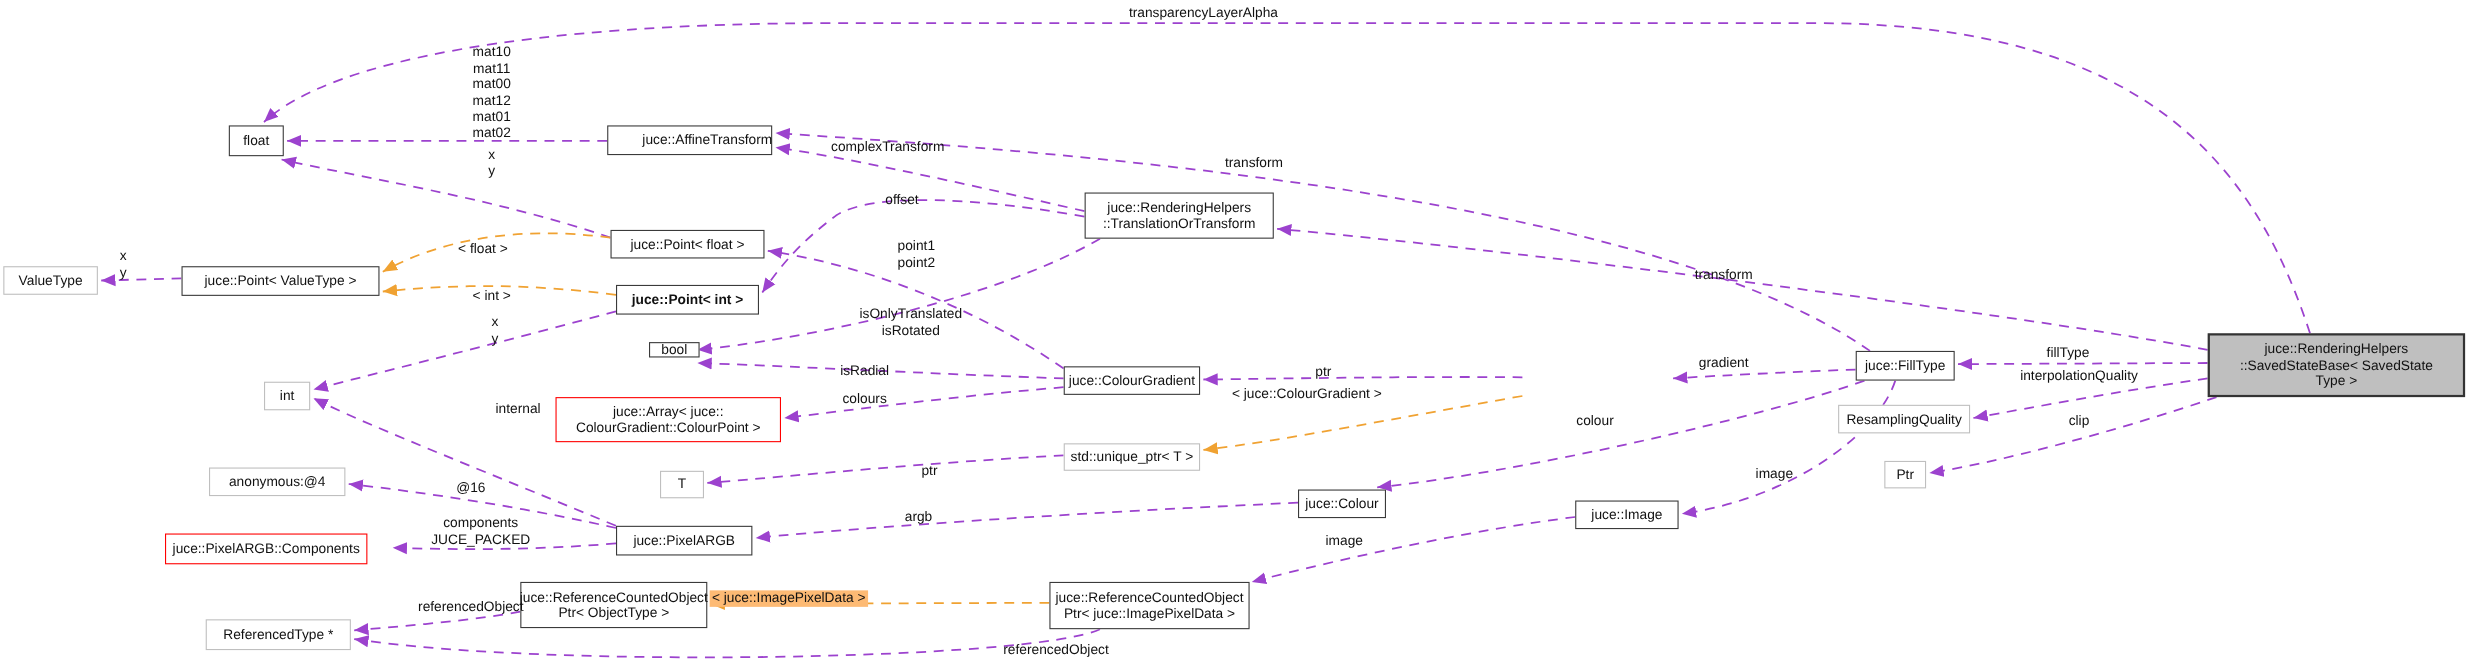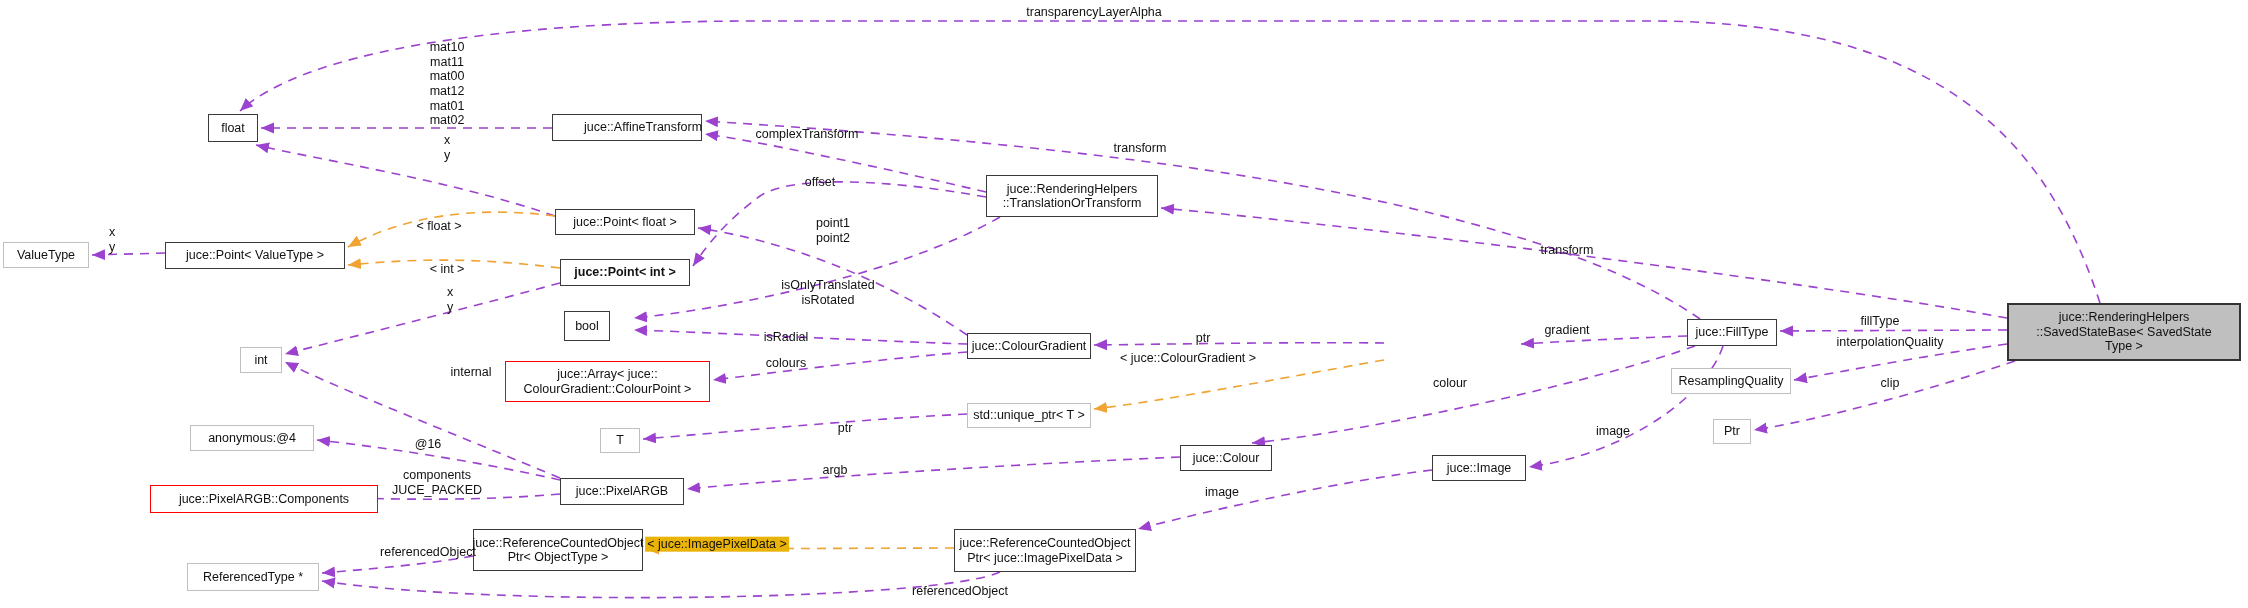--- a/index.html
+++ b/index.html
@@ -9,21 +9,21 @@
   .edge{fill:none;stroke:#9c42ce;stroke-width:1.6;stroke-dasharray:9 7;}
   .edge.orange{stroke:#f0a232;}
   .node{position:absolute;display:flex;align-items:center;justify-content:center;
     background:#ffffff;border:1.4px solid #3a3a3a;color:#111;font-size:12.5px;
     line-height:1.16;text-align:center;white-space:pre-line;box-sizing:border-box;}
   .node.ext{border-color:#bfbfbf;}
   .node.tmpl{border-color:#ff0000;}
   .node.focus{background:#bfbfbf;border:2.2px solid #333333;}
   .elabel{position:absolute;transform:translate(-50%,-50%);color:#111;font-size:12.5px;
     line-height:1.17;text-align:center;white-space:pre-line;}
-  .elabel.onLine{background:#eab308;padding:0 2px;}
+  .elabel.onLine{background:#fdba74;padding:0 2px;}
 </style>
 </head>
 <body>
 
 <div id="diagram">
 
   <svg class="edges">
     <defs>
       <marker id="ap" markerUnits="userSpaceOnUse" markerWidth="15" markerHeight="13" refX="13" refY="6" orient="auto">
         <path d="M0,0.5 L13,6 L0,11.5 z" fill="#9c42ce"></path>
@@ -67,36 +67,36 @@
   </svg>
 
   <div class="node" style="left:208px;top:114px;width:50px;height:28px;"><span>float</span></div>
   <div class="node" style="left:552px;top:114px;width:150px;height:27px;padding-left:32px;"><span>juce::AffineTransform</span></div>
   <div class="node ext" style="left:3px;top:242px;width:86px;height:26px;"><span>ValueType</span></div>
   <div class="node" style="left:165px;top:242px;width:180px;height:27px;"><span>juce::Point&lt; ValueType &gt;</span></div>
   <div class="node" style="left:555px;top:209px;width:140px;height:26px;"><span>juce::Point&lt; float &gt;</span></div>
   <div class="node" style="left:560px;top:259px;width:130px;height:27px;font-weight:bold;"><span>juce::Point&lt; int &gt;</span></div>
   <div class="node" style="left:986px;top:175px;width:172px;height:42px;"><span>juce::RenderingHelpers
 ::TranslationOrTransform</span></div>
-  <div class="node" style="left:564px;top:311px;width:46px;height:30px;"><span>bool</span></div>
+  <div class="node" style="left:590px;top:311px;width:46px;height:14px;"><span>bool</span></div>
   <div class="node tmpl" style="left:505px;top:361px;width:205px;height:41px;"><span>juce::Array&lt; juce::
 ColourGradient::ColourPoint &gt;</span></div>
   <div class="node" style="left:967px;top:333px;width:124px;height:26px;"><span>juce::ColourGradient</span></div>
   <div class="node ext" style="left:967px;top:403px;width:124px;height:25px;"><span>std::unique_ptr&lt; T &gt;</span></div>
   <div class="node ext" style="left:240px;top:347px;width:42px;height:26px;"><span>int</span></div>
   <div class="node ext" style="left:190px;top:425px;width:124px;height:26px;"><span>anonymous:@4</span></div>
-  <div class="node tmpl" style="left:150px;top:485px;width:228px;height:28px;"><span>juce::PixelARGB::Components</span></div>
+  <div class="node tmpl" style="left:150px;top:485px;width:184px;height:28px;"><span>juce::PixelARGB::Components</span></div>
   <div class="node" style="left:560px;top:478px;width:124px;height:27px;"><span>juce::PixelARGB</span></div>
   <div class="node ext" style="left:600px;top:428px;width:40px;height:25px;"><span>T</span></div>
   <div class="node" style="left:473px;top:529px;width:170px;height:42px;"><span>juce::ReferenceCountedObject
 Ptr&lt; ObjectType &gt;</span></div>
   <div class="node" style="left:954px;top:529px;width:182px;height:43px;"><span>juce::ReferenceCountedObject
 Ptr&lt; juce::ImagePixelData &gt;</span></div>
   <div class="node ext" style="left:187px;top:563px;width:132px;height:28px;"><span>ReferencedType *</span></div>
-  <div class="node" style="left:1180px;top:445px;width:92px;height:26px;"><span>juce::Colour</span></div>
+  <div class="node" style="left:1180px;top:445px;width:80px;height:26px;"><span>juce::Colour</span></div>
   <div class="node" style="left:1432px;top:455px;width:94px;height:26px;"><span>juce::Image</span></div>
   <div class="node" style="left:1687px;top:319px;width:90px;height:27px;"><span>juce::FillType</span></div>
   <div class="node ext" style="left:1671px;top:368px;width:120px;height:26px;"><span>ResamplingQuality</span></div>
   <div class="node ext" style="left:1713px;top:419px;width:38px;height:25px;"><span>Ptr</span></div>
   <div class="node focus" style="left:2007px;top:303px;width:234px;height:58px;"><span>juce::RenderingHelpers
 ::SavedStateBase&lt; SavedState
 Type &gt;</span></div>
 
   <div class="elabel" style="left:1094px;top:12px;">transparencyLayerAlpha</div>
   <div class="elabel" style="left:447px;top:84px;">mat10

